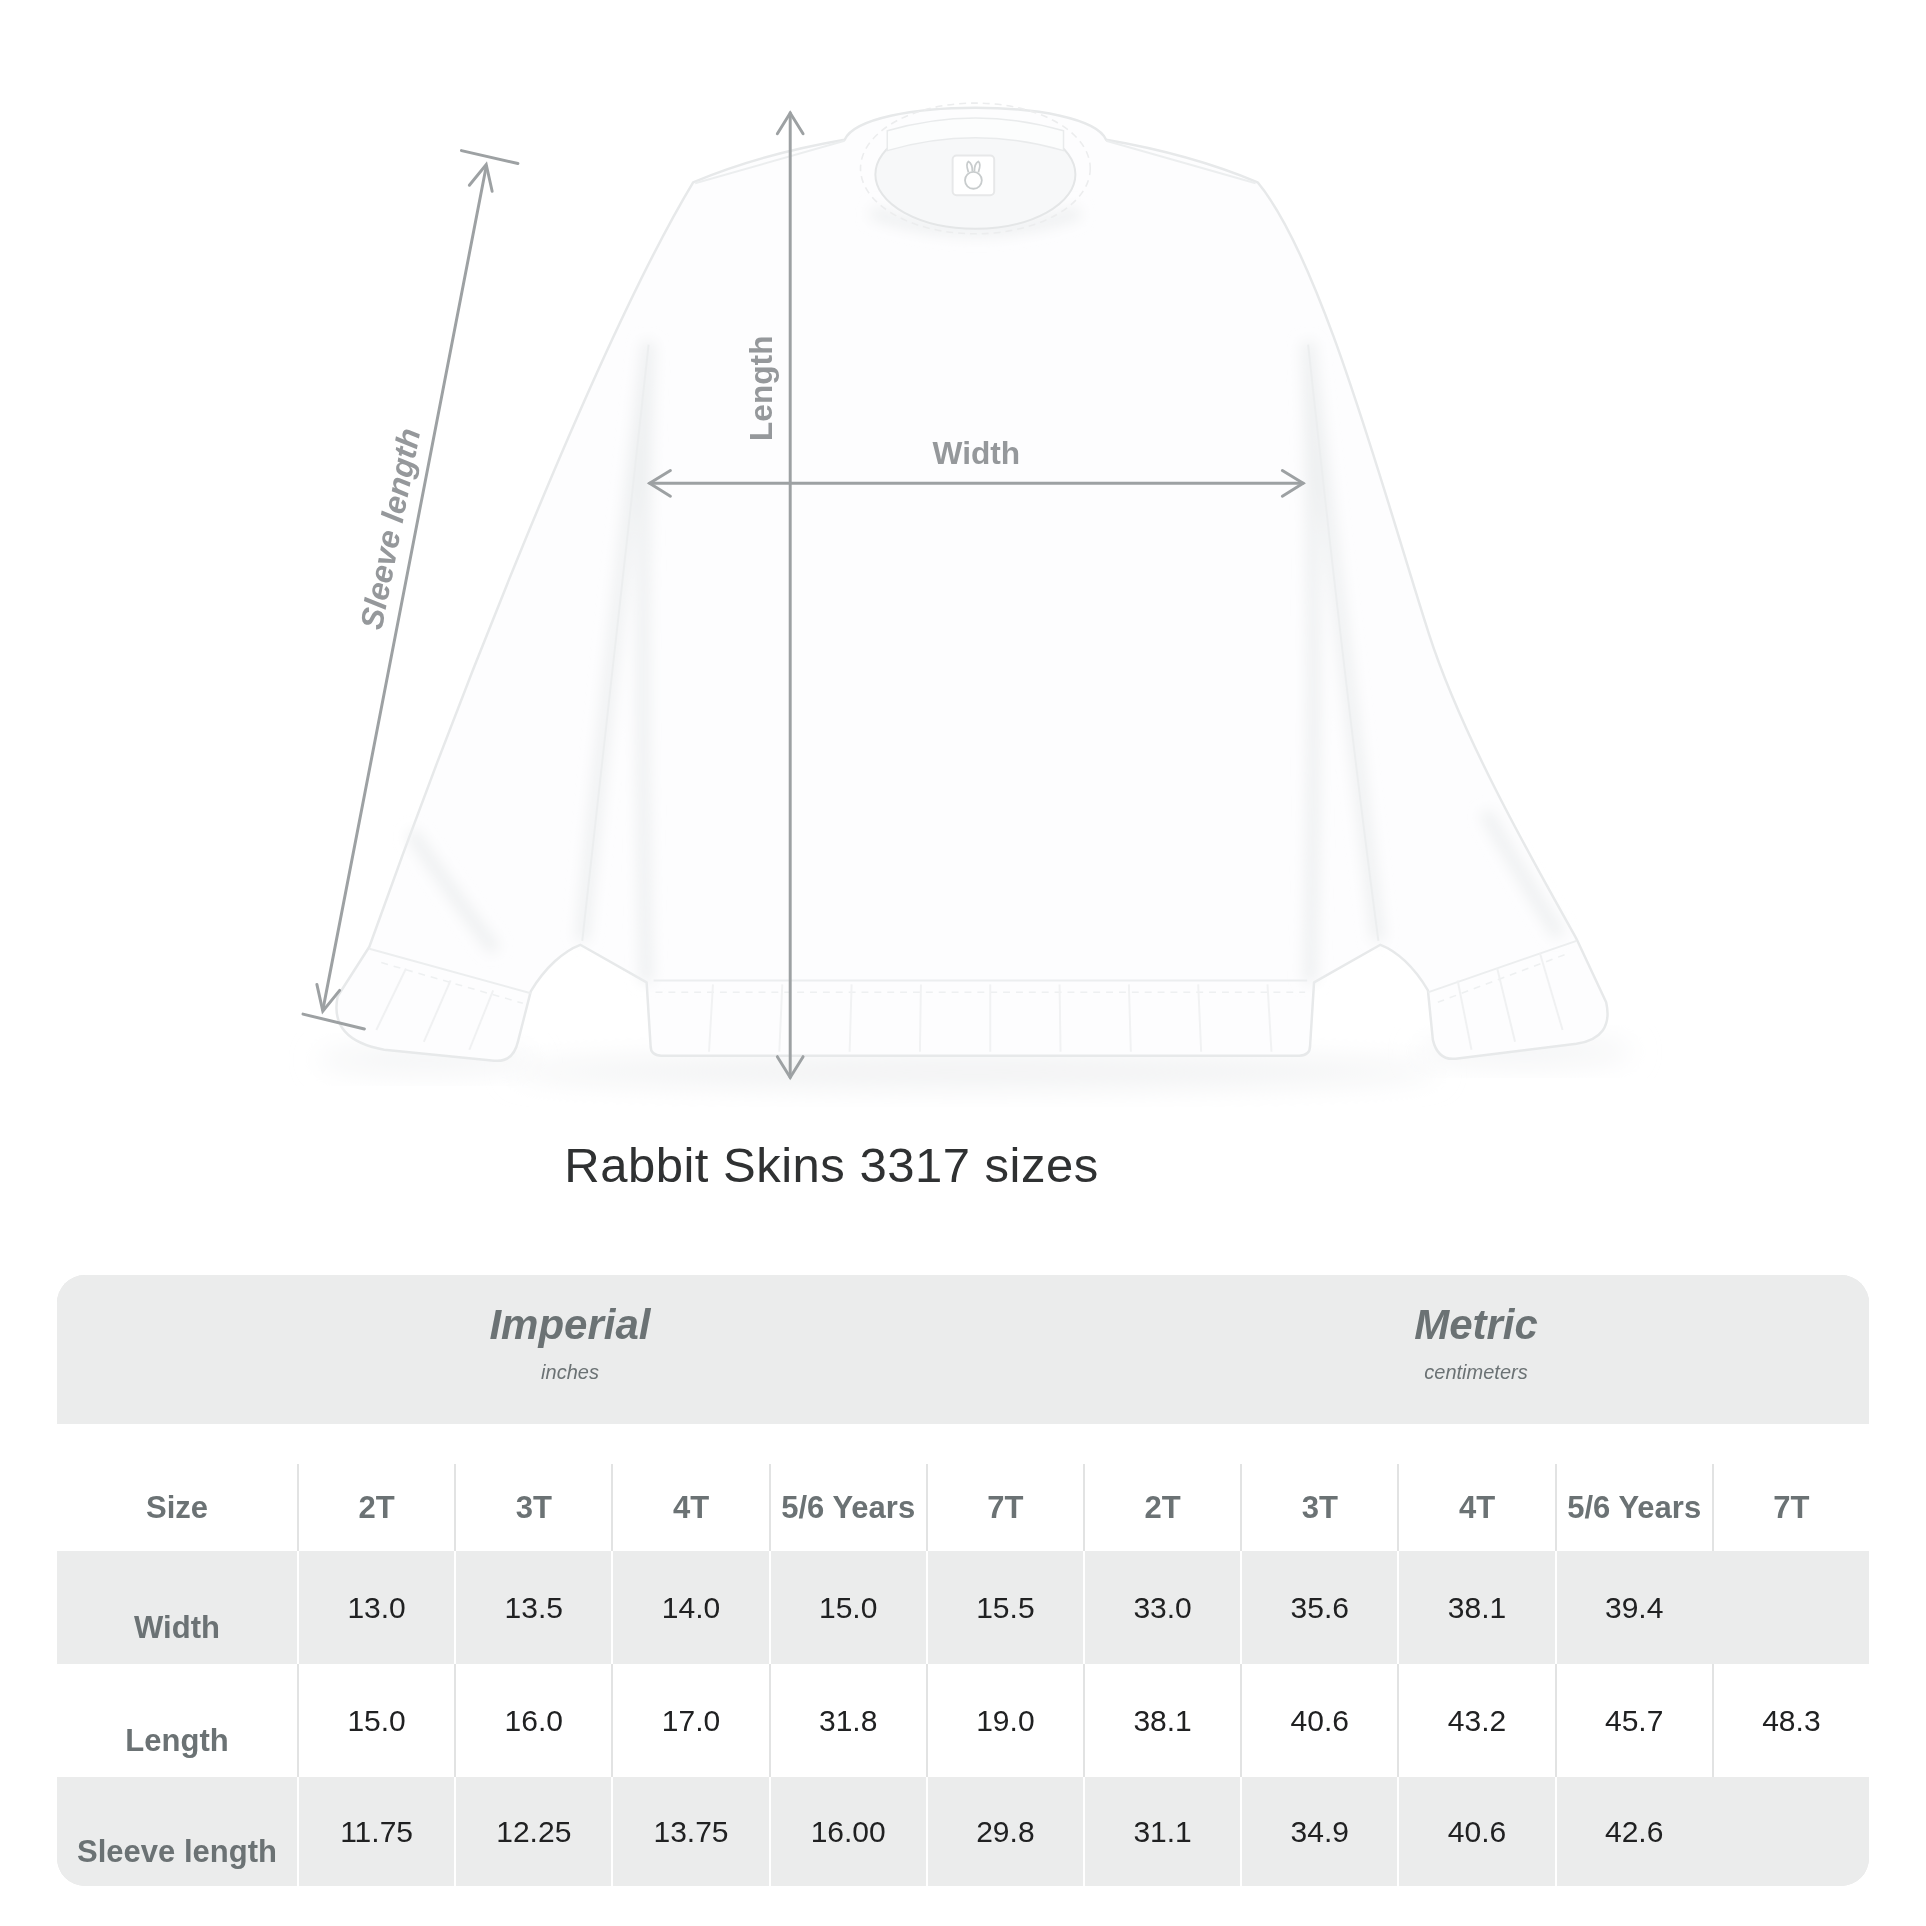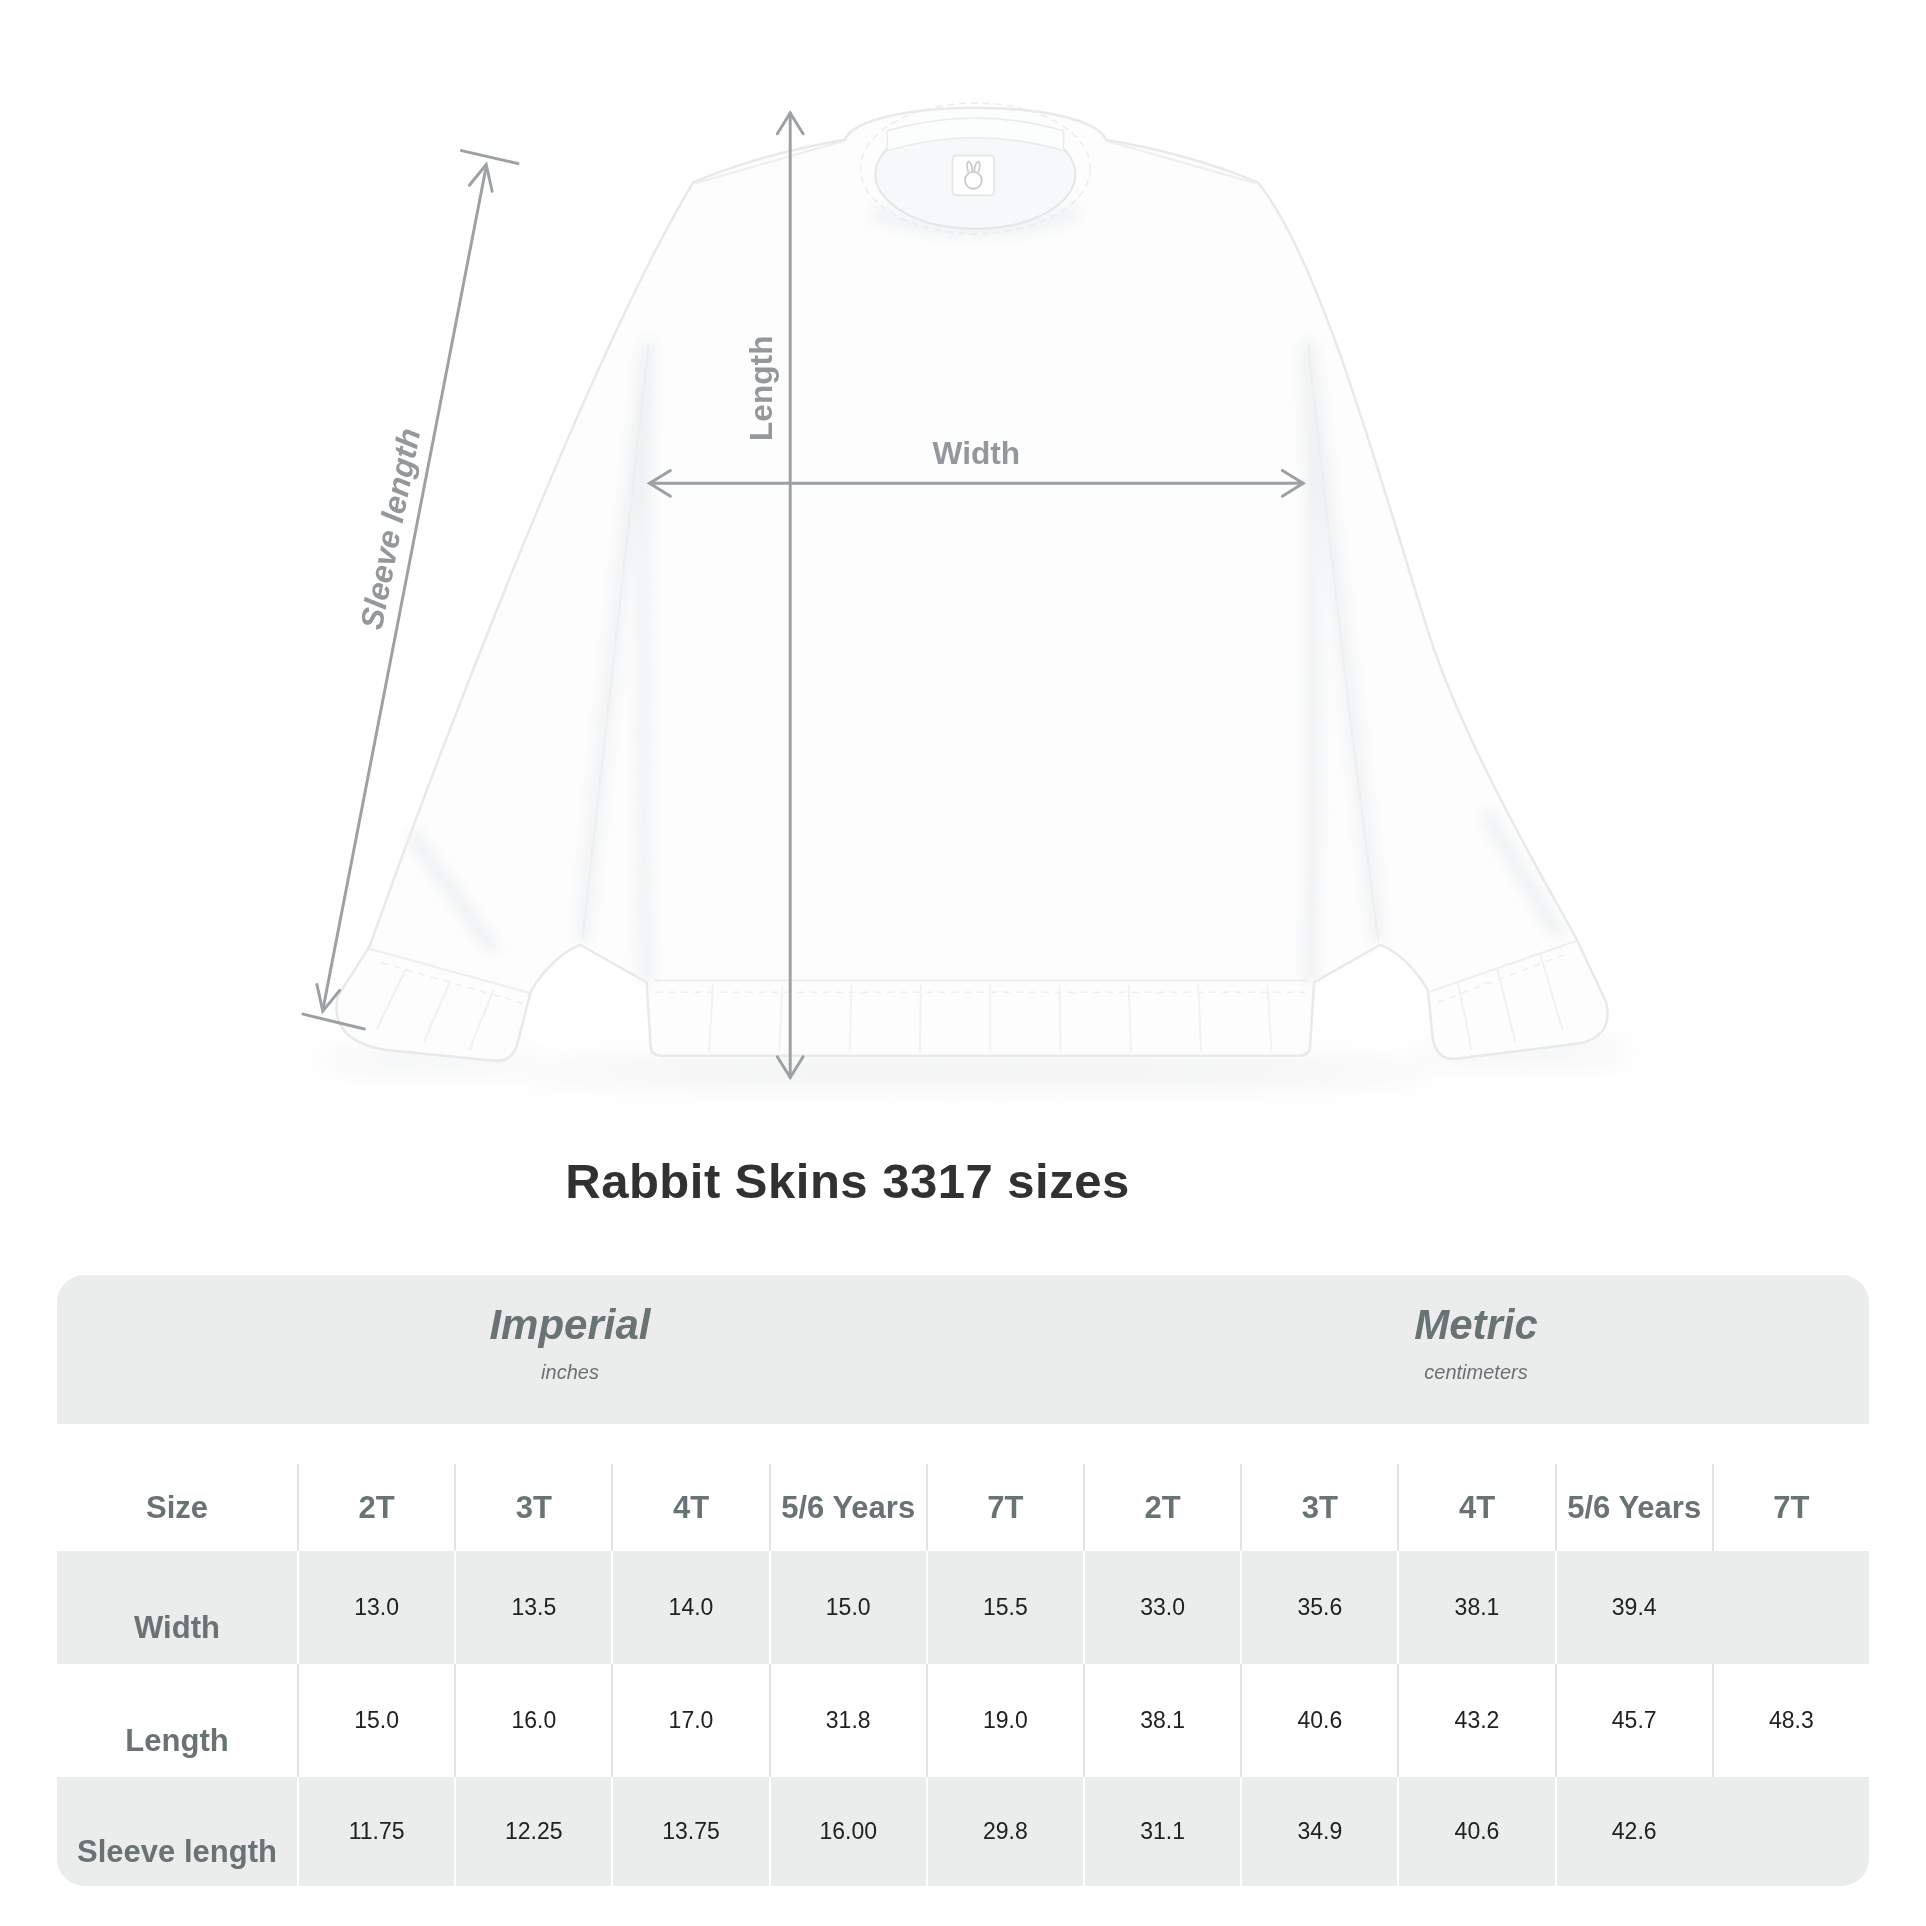--- a/index.html
+++ b/index.html
@@ -2,22 +2,22 @@
 <html><head>
 <meta charset="utf-8">
 <style>
   html,body{margin:0;padding:0;background:#ffffff;}
   .page{
     position:relative;width:1927px;height:1927px;background:#ffffff;
     font-family:"Liberation Sans",sans-serif;overflow:hidden;
   }
   .diagram{position:absolute;left:0;top:0;}
   .title{
-    position:absolute;left:0;top:1137px;width:1663px;margin:16px;
-    text-align:center;font-size:49px;font-weight:bold;color:#2f3132;
+    position:absolute;left:0;top:1137px;width:1663px;margin:0;
+    text-align:center;font-size:49px;font-weight:normal;color:#2f3132;
     letter-spacing:0.5px;
   }
   
   .size-table{
     position:absolute;left:57px;top:1275px;width:1812px;
     border-radius:28px;overflow:hidden;background:#e5e5e5;
   }
   .band{
     display:grid;grid-template-columns:240px repeat(10,1fr);
     background:#ebecec;height:149px;
@@ -31,21 +31,21 @@
   .band-name{font-size:42px;font-weight:bold;font-style:italic;color:#6b7274;}
   .band-unit{font-size:20px;font-style:italic;color:#6b7274;}
   .row{display:grid;grid-template-columns:240px repeat(10,1fr);}
   .row>div{display:flex;align-items:center;justify-content:center;}
   .h128{height:127px}.h114{height:113px}.h110{height:109px}
   .r-head{background:#ffffff;--vl:#e2e3e3;}
   .r-white{background:#ffffff;--vl:#e2e3e3;}
   .r-gray{background:#ebecec;--vl:#ffffff;}
   .vl{border-left:2px solid var(--vl);}
   .lbl{font-size:31px;font-weight:bold;color:#6b7274;margin-top:40px;}
-  .val{font-size:23px;color:#202122;}
+  .val{font-size:30px;color:#202122;}
   
   .meas-label{font-family:"Liberation Sans",sans-serif;font-size:32px;font-weight:bold;fill:#95989b;}
   .meas-label.it{font-style:italic;}
 </style>
 </head>
 <body>
 
 <div class="page">
 
   <svg class="diagram" width="1927" height="1238" viewBox="0 0 1946 1250">

